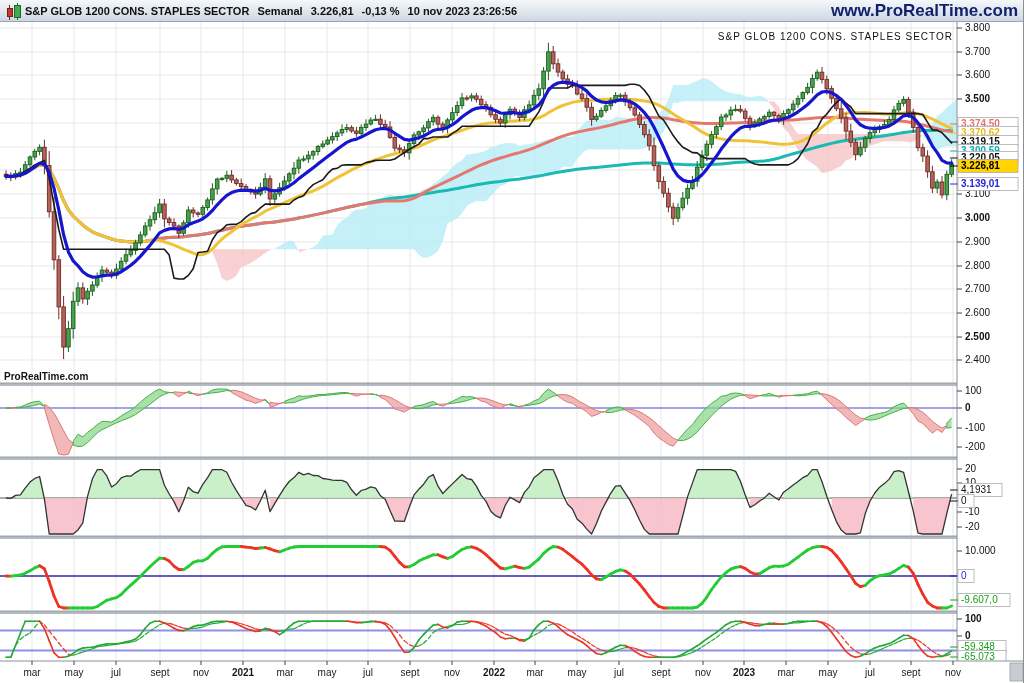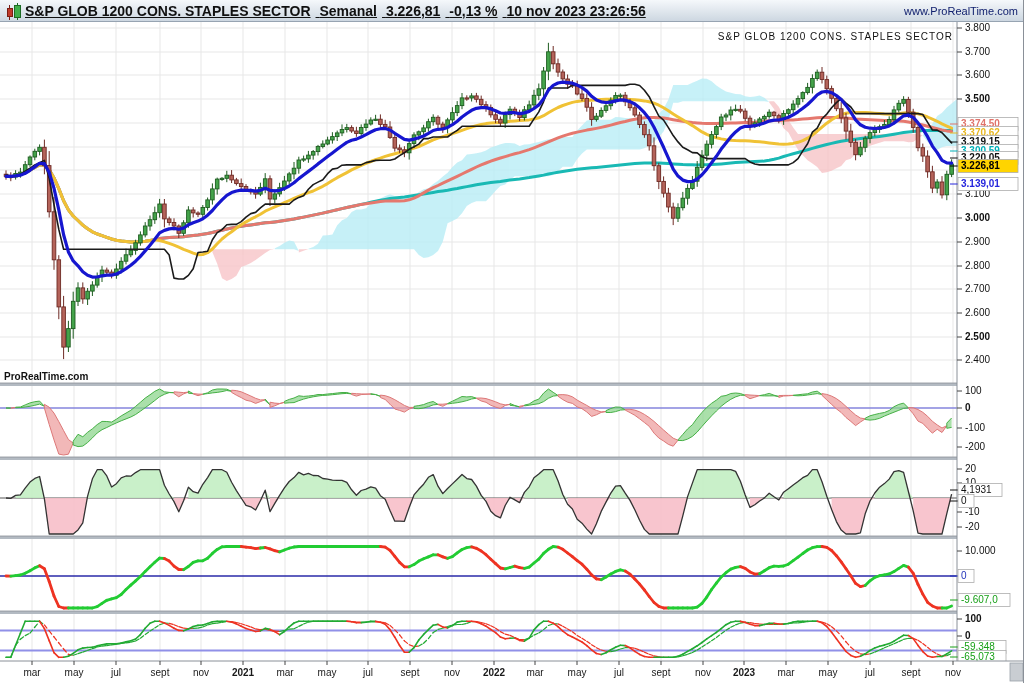--- a/index.html
+++ b/index.html
@@ -2,23 +2,23 @@
 <html><head>
 <meta charset="utf-8">
 <style>
   html,body{margin:0;padding:0;background:#fff;}
   .screen{position:relative;width:1024px;height:683px;overflow:hidden;background:#fff;
           font-family:"Liberation Sans",sans-serif;border-right:1px solid #8a9098;box-sizing:border-box;}
   #chart{position:absolute;left:0;top:0;}
   .topbar{position:absolute;left:0;top:0;width:1024px;height:22px;z-index:5;
           background:linear-gradient(#f5f8fb,#cdd7e1);border-bottom:1px solid #97a4b2;
           display:flex;align-items:center;box-sizing:border-box;padding:0 6px;}
-  .tb-text{font-size:14px;font-weight:bold;color:#101010;white-space:nowrap;text-decoration:underline;}
+  .tb-text{font-size:11px;font-weight:bold;color:#101010;white-space:nowrap;}
   .tb-text b{margin-right:5px;font-weight:bold;}
-  .tb-site{margin-left:auto;font-size:11px;font-weight:normal;color:#12216e;cursor:pointer;}
+  .tb-site{margin-left:auto;font-size:17px;font-weight:bold;color:#12216e;cursor:pointer;}
   .candle-icon{position:relative;width:14px;height:16px;margin-right:5px;display:inline-block;}
   .ci-red{position:absolute;left:1px;top:5px;width:4px;height:7px;background:#c03a2b;border:1px solid #7a1f15;}
   .ci-red::before{content:"";position:absolute;left:1px;top:-4px;width:1px;height:15px;background:#7a1f15;z-index:-1;}
   .ci-green{position:absolute;left:8px;top:2px;width:5px;height:11px;background:#3fae4a;border:1px solid #1c6b24;}
   .ci-green::before{content:"";position:absolute;left:1.5px;top:-3px;width:1px;height:17px;background:#1c6b24;z-index:-1;}
 </style>
 </head>
 <body>
 
 <div class="screen">

